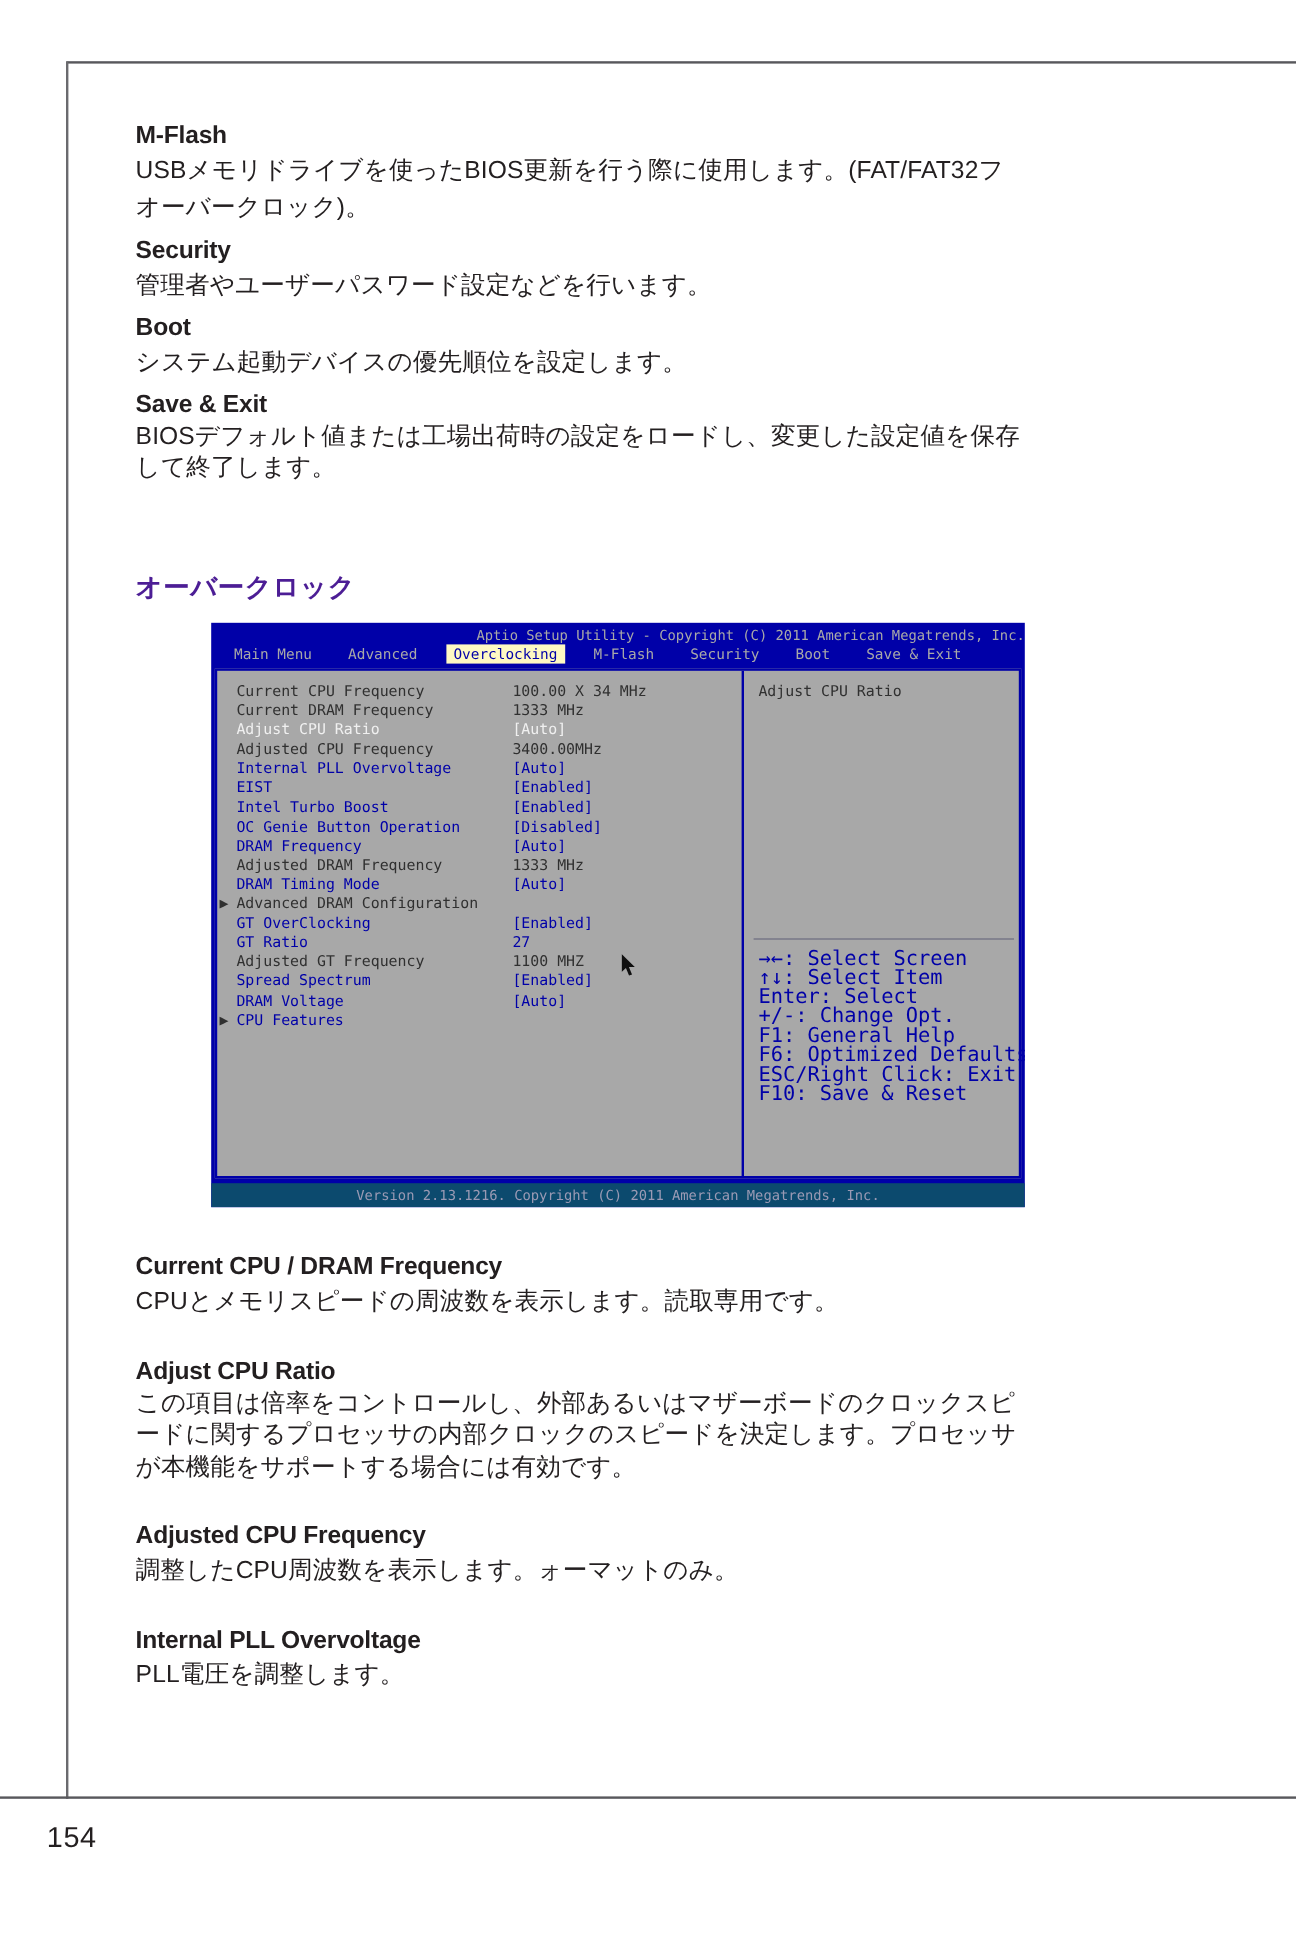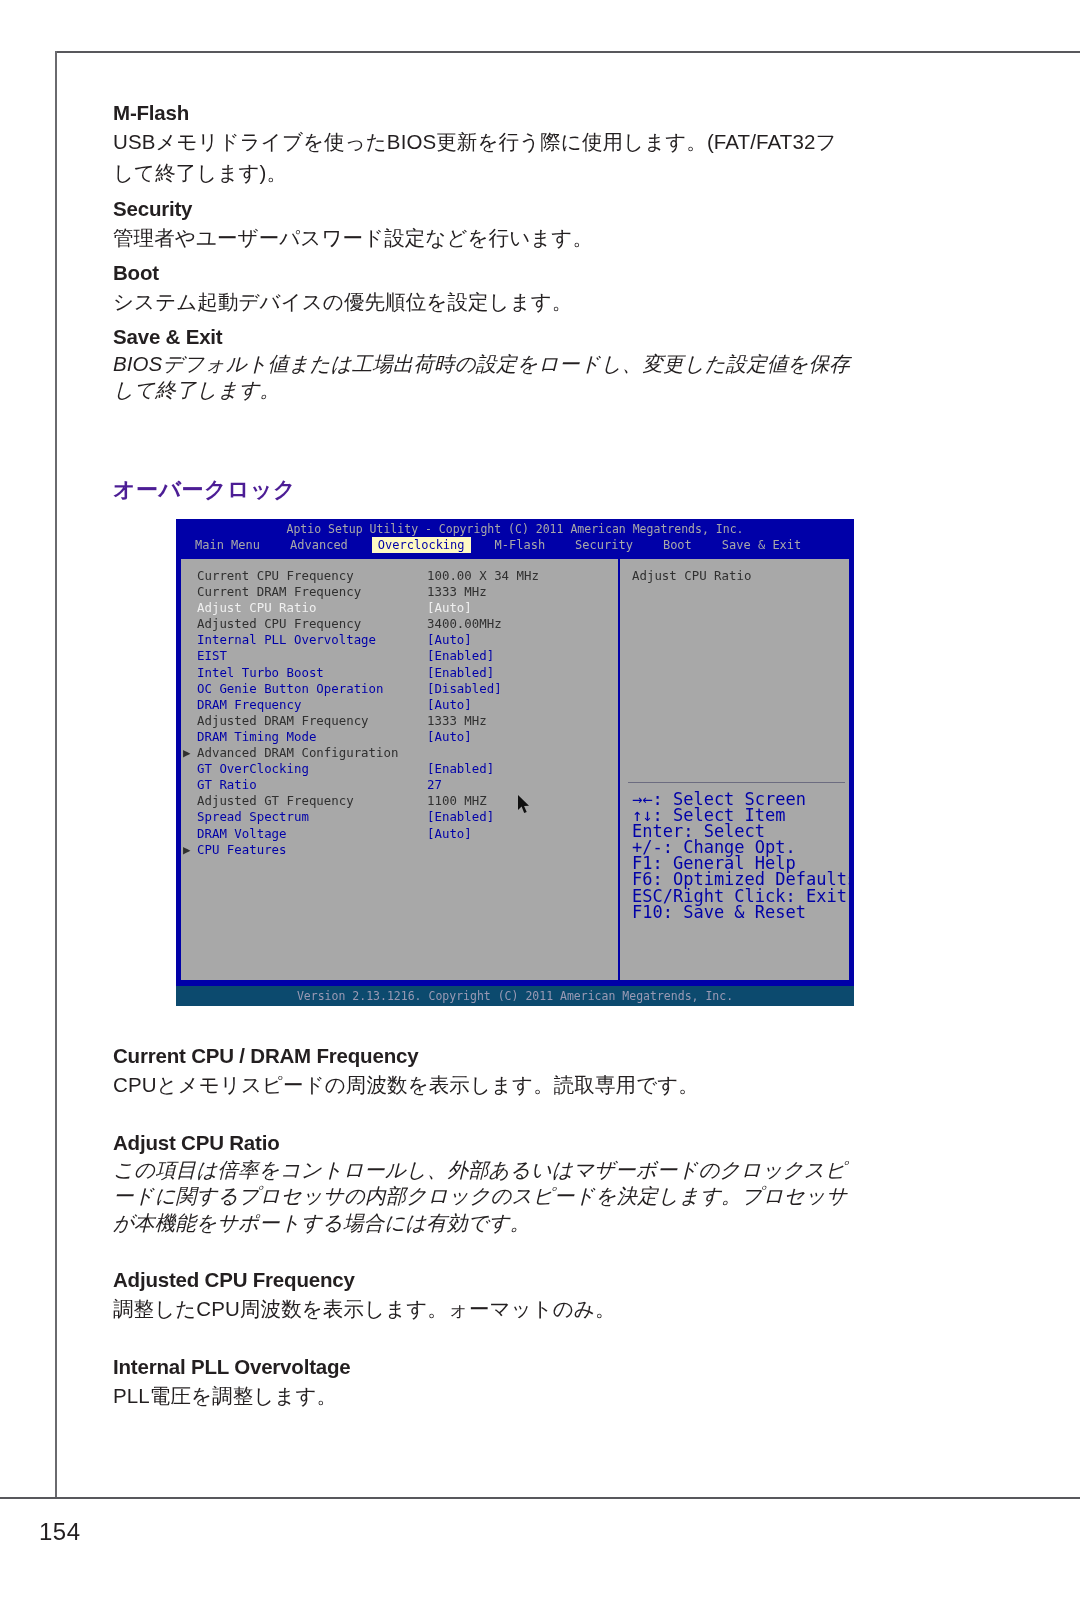--- a/index.html
+++ b/index.html
@@ -59,21 +59,21 @@
     margin: 0;
     line-height: 1.28;
   }
   .body-jp {
     font-size: 20.5px;
     color: #231f20;
     margin: 0;
     line-height: 1.52;
     letter-spacing: 0.1px;
   }
-  .body-jp.tight { line-height: 1.30; font-style: italic; }
+  .body-jp.tight { line-height: 1.30; }
 
   .gap-sm { height: 7px; }
   .gap-lg { height: 30px; }
 
   h2.section-title {
     font-size: 22px;
     font-weight: bold;
     color: #4c1d95;
     margin: 0;
     letter-spacing: 0.5px;
@@ -85,21 +85,21 @@
     left: 176px;
     top: 519px;
     width: 678px;
     height: 487px;
     background: #0000a8;
     font-family: "DejaVu Sans Mono", "Liberation Mono", monospace;
     box-sizing: border-box;
     overflow: hidden;
   }
   .bios-title {
-    text-align: center;
+    text-align: right;
     color: #a8a8a8;
     font-size: 11.5px;
     line-height: 15px;
     padding-top: 3px;
     letter-spacing: 0px;
     white-space: pre;
   }
   .bios-menubar {
     height: 16px;
     padding-left: 13px;
@@ -215,21 +215,21 @@
 
 <div id="page-frame-top"></div>
 <div id="page-frame-left"></div>
 <div id="page-frame-bottom"></div>
 <div id="page-number">154</div>
 
 <div id="content">
 
   <div class="sec-head">M-Flash</div>
   <div class="body-jp" style="white-space:pre-line">USBメモリドライブを使ったBIOS更新を行う際に使用します。(FAT/FAT32フ
-して終了します)。</div>
+オーバークロック)。</div>
   <div class="gap-sm"></div>
 
   <div class="sec-head">Security</div>
   <div class="body-jp" style="white-space:pre-line">管理者やユーザーパスワード設定などを行います。</div>
   <div class="gap-sm"></div>
 
   <div class="sec-head">Boot</div>
   <div class="body-jp" style="white-space:pre-line">システム起動デバイスの優先順位を設定します。</div>
   <div class="gap-sm"></div>
 

